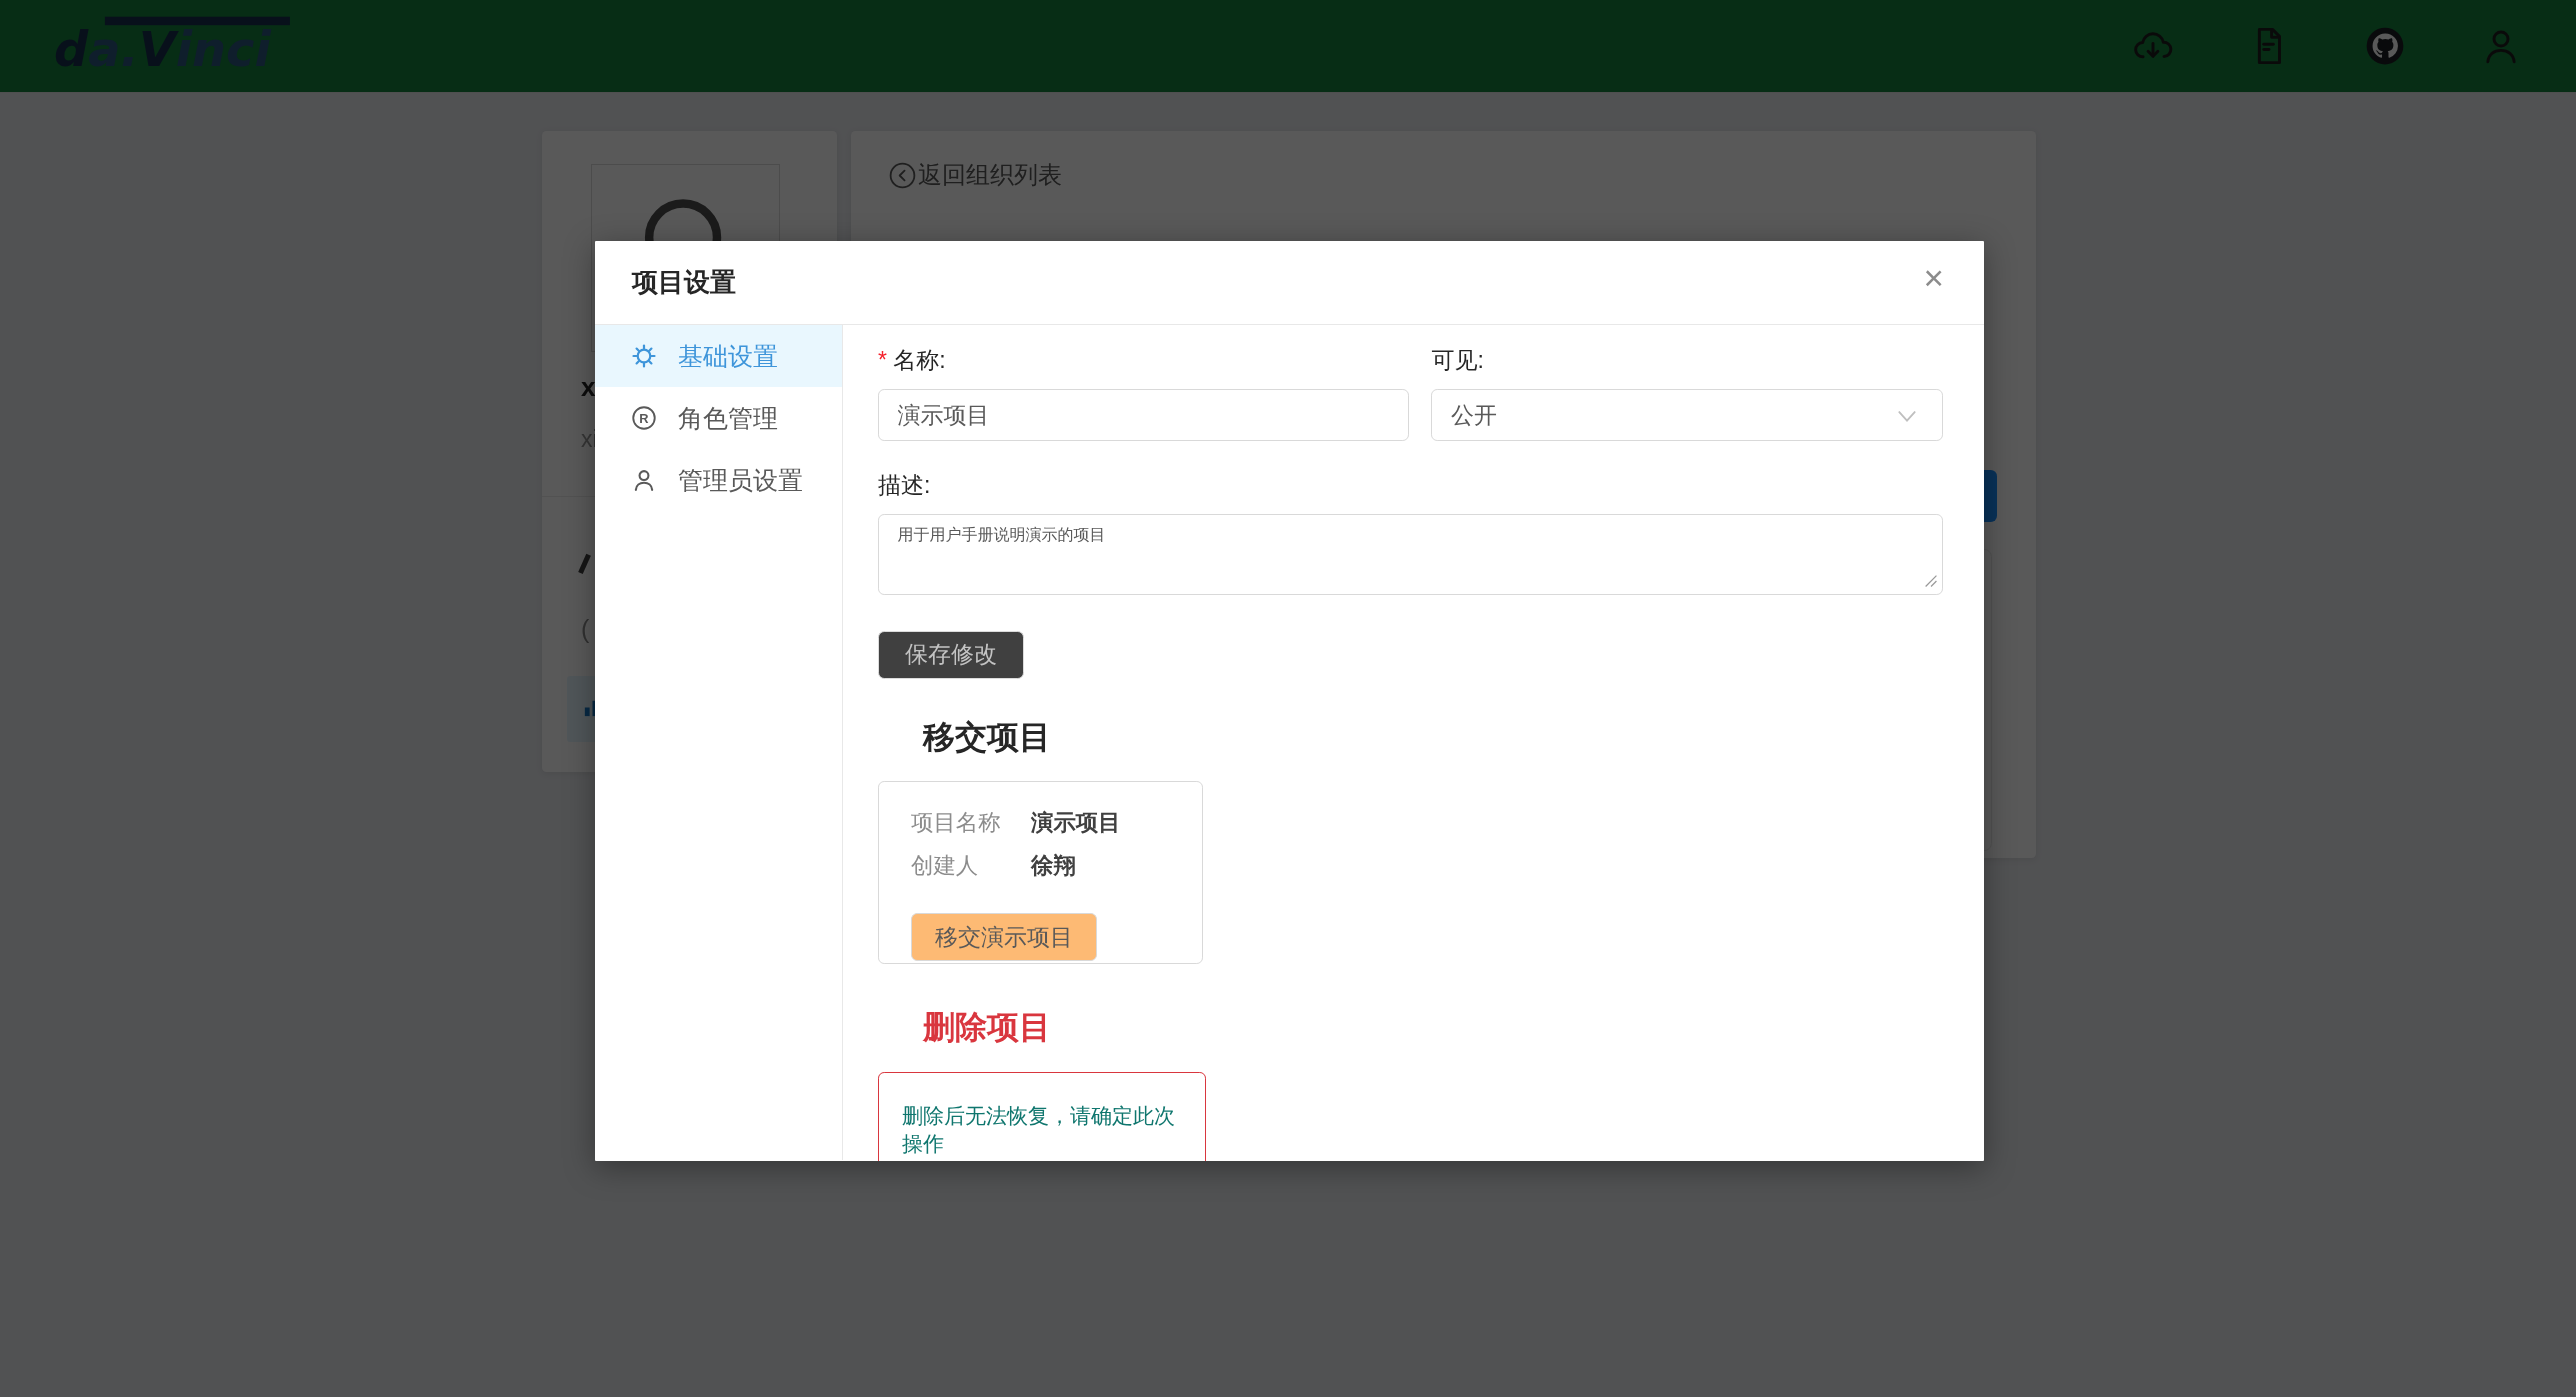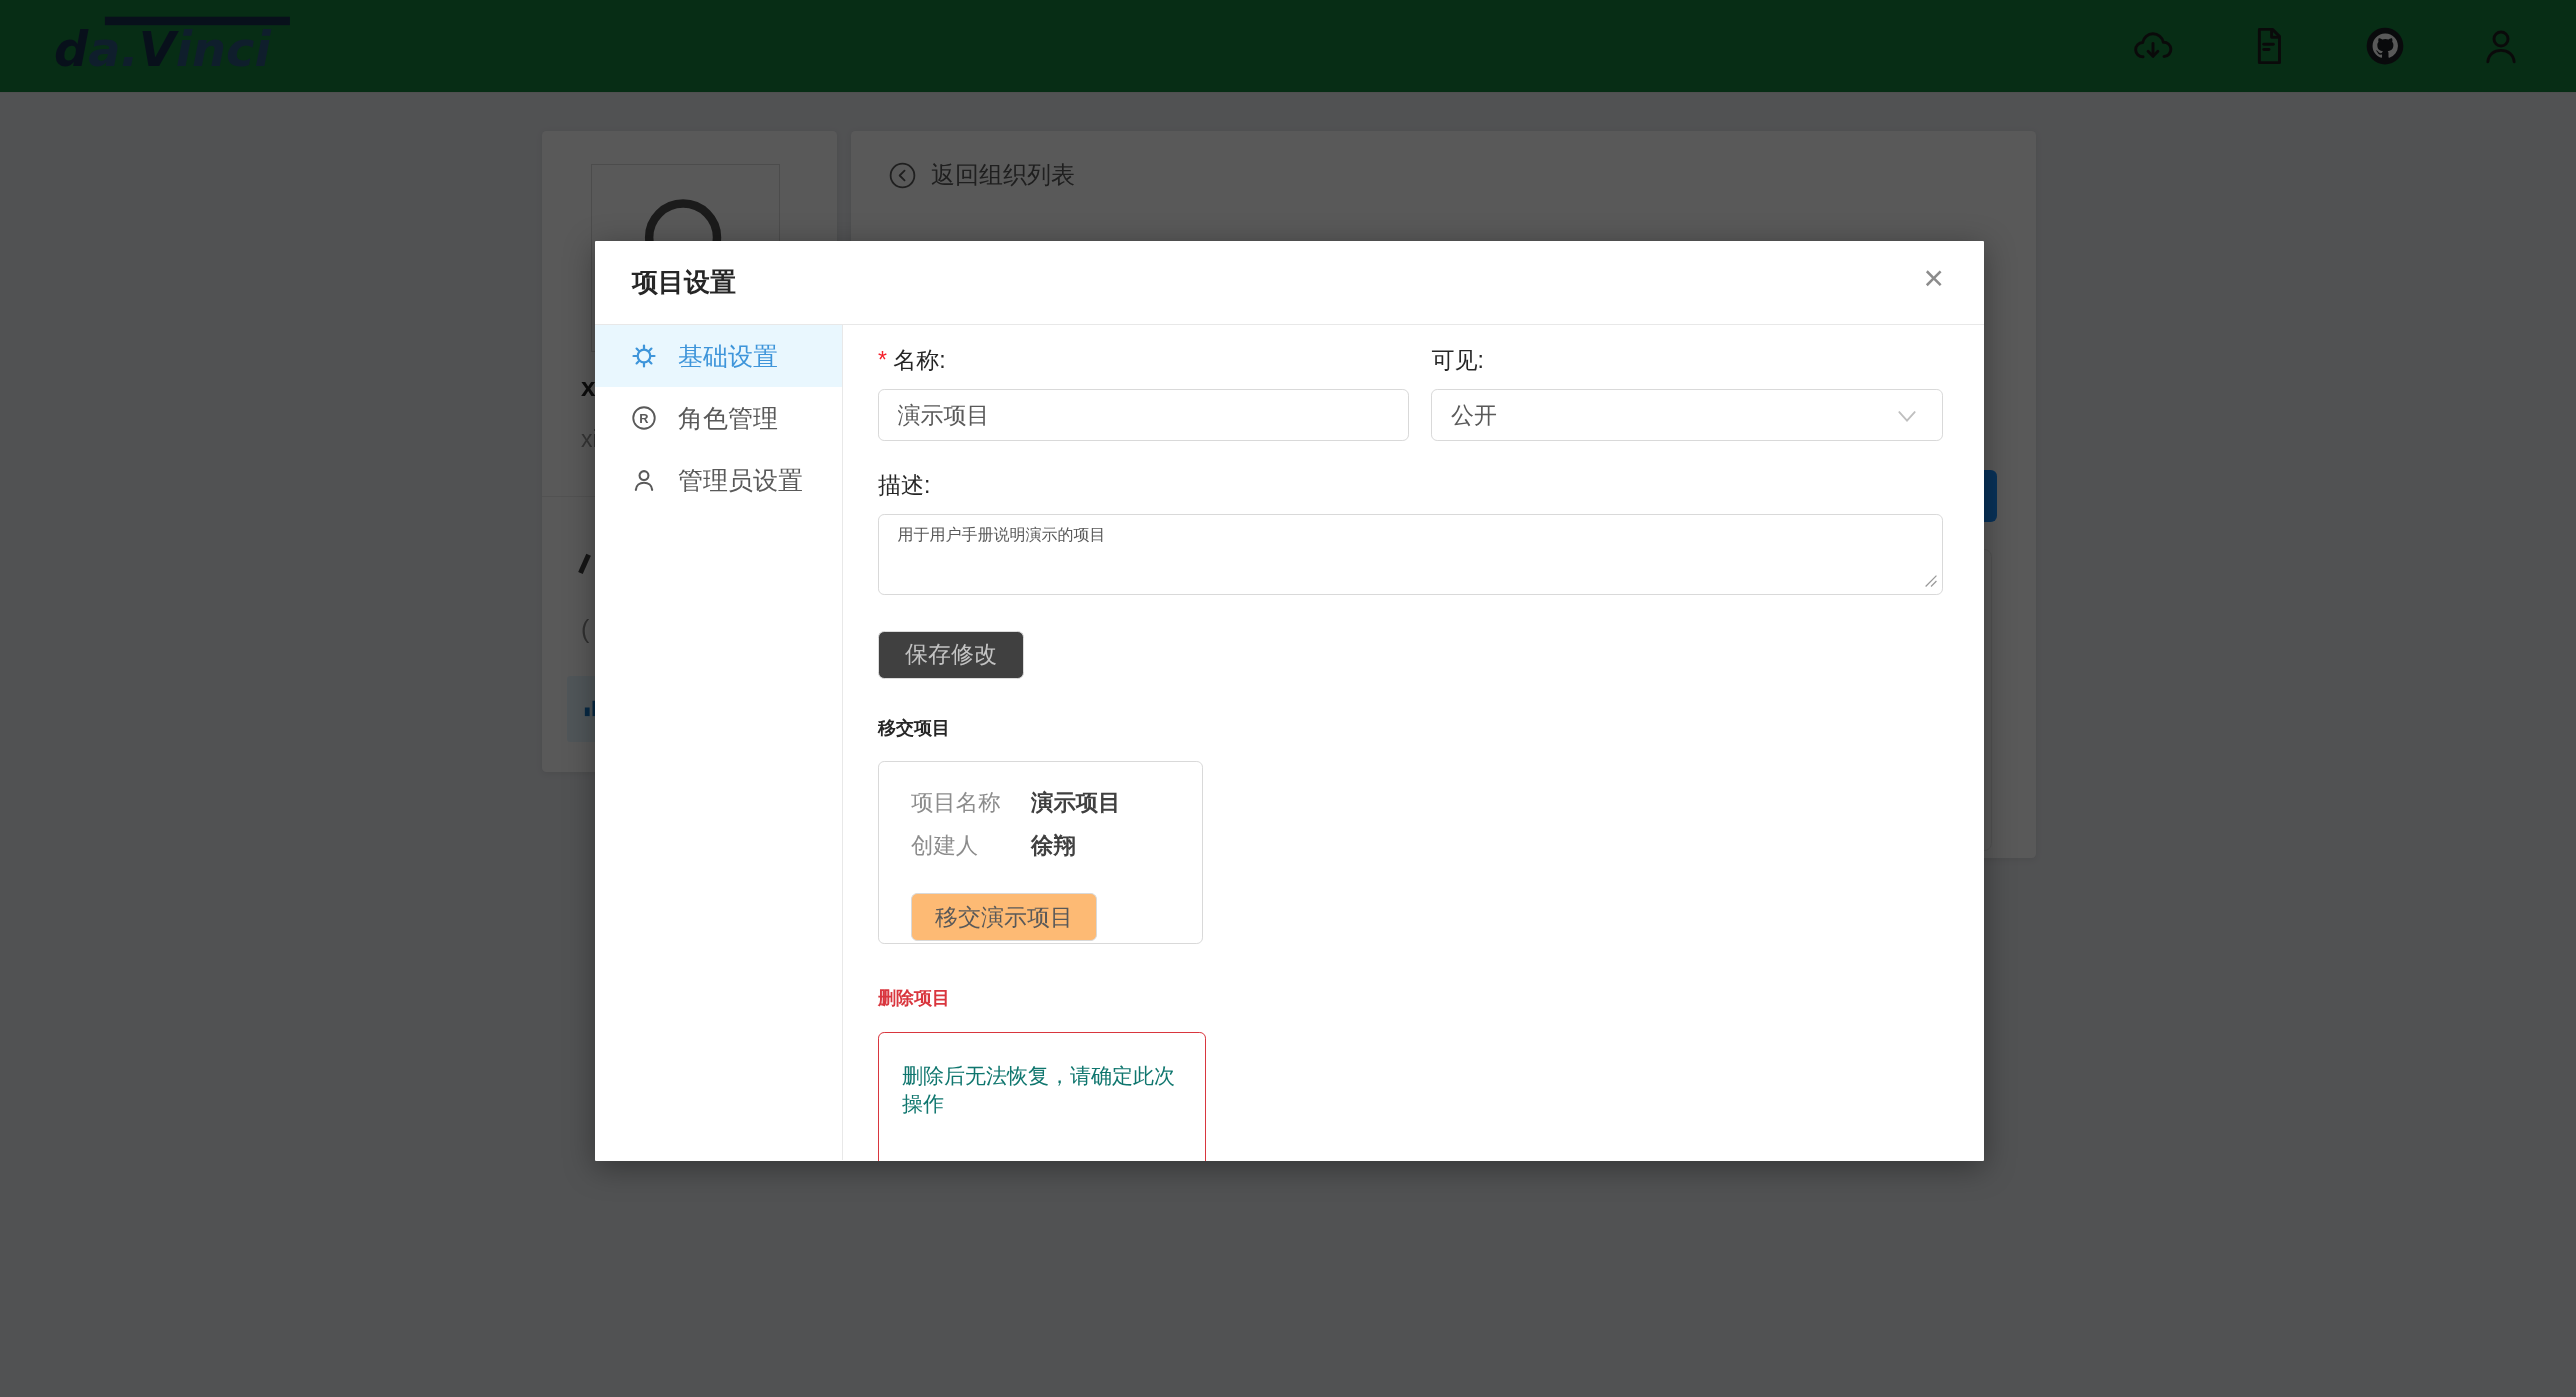--- a/index.html
+++ b/index.html
@@ -27,21 +27,21 @@
   .profile-name { position:absolute; left:39px; top:241px; font-size:26px; font-weight:bold; color:#262626; }
   .profile-id { position:absolute; left:39px; top:295px; font-size:23px; color:#999999; }
   .profile-divider { position:absolute; left:0; top:365px; width:100%; height:0; border-top:1.5px solid #ececec; }
   .profile-slash { position:absolute; left:40px; top:423px; width:5.4px; height:20px; background:#404040; transform:rotate(24deg); }
   .profile-paren { position:absolute; left:39px; top:484px; font-size:25px; color:#8c8c8c; }
   .profile-tag { position:absolute; left:25px; top:545px; width:93px; height:66px; background:#e6f7ff; border-radius:3.1px; }
   .profile-tag svg { position:absolute; left:14px; top:20px; }
 
   .org-card { position:absolute; left:851px; top:38px; width:1185px; height:727px; background:#ffffff;
     border-radius:4.6px; box-shadow:0 1.5px 7.7px rgba(0,0,0,0.08); }
-  .back-link { position:absolute; left:36px; top:28px; display:flex; align-items:center; gap:13px;
+  .back-link { position:absolute; left:36px; top:28px; display:flex; align-items:center; gap:0;
     color:#595959; font-size:24px; cursor:pointer; }
   .back-link svg { width:31px; height:31px; }
   .org-primary-btn { position:absolute; left:1006px; top:339px; width:140px; height:52px; background:#1890ff;
     border:none; border-radius:6.2px; }
   .org-panel { position:absolute; left:36px; top:418px; width:1105px; height:302px; background:#ffffff;
     border:1.5px solid #e8e8e8; border-radius:7.7px; }
 
   
   .mask { position:absolute; left:0; top:0; width:2576px; height:1398px; background:rgba(0,0,0,0.65); z-index:5; }
 
@@ -75,21 +75,21 @@
   .desc-label { margin-top:28.5px; }
   .textarea-wrap { position:relative; width:1065px; }
   .desc-textarea { width:100%; height:81px; border:1.5px solid #d9d9d9; border-radius:6.2px; padding:10.8px 18.5px;
     font-size:16px; color:#595959; font-family:inherit; resize:none; outline:none; display:block; }
   .resize-grip { position:absolute; right:4.6px; bottom:6.2px; width:17px; height:17px; }
 
   .btn { font-family:inherit; font-size:23px; border-radius:6.2px; cursor:pointer; }
   .save-btn { margin-top:36px; height:48px; padding:0 26px; background:#404040; border:1.5px solid #dcdcdc;
     color:#c3c3c3; cursor:not-allowed; }
 
-  .section-heading { margin-top:37px; font-size:18px; font-weight:bold; color:#262626; }
+  .section-heading { margin-top:37px; font-size:32px; font-weight:bold; color:#262626;margin-left:45px; }
   .transfer-card { margin-top:21.6px; width:325px; height:183px; border:1.5px solid #d9d9d9; border-radius:6.2px;
     padding:25px 32px 0 32px; }
   .t-row { display:flex; font-size:22.4px; height:28px; margin-bottom:14.7px; }
   .t-label { width:91px; color:#8c8c8c; flex:none; margin-right:29px; }
   .t-value { color:#404040; font-weight:bold; }
   .transfer-btn { margin-top:21px; height:48px; padding:0 23px; background:#fdba74; border:1.5px solid #d9d9d9;
     color:#595959; }
 
   .danger-heading { margin-top:42px; color:#d9363e; }
   .danger-box { margin-top:21.6px; width:328px; height:170px; border:1.5px solid #d9363e; border-radius:6.2px;

